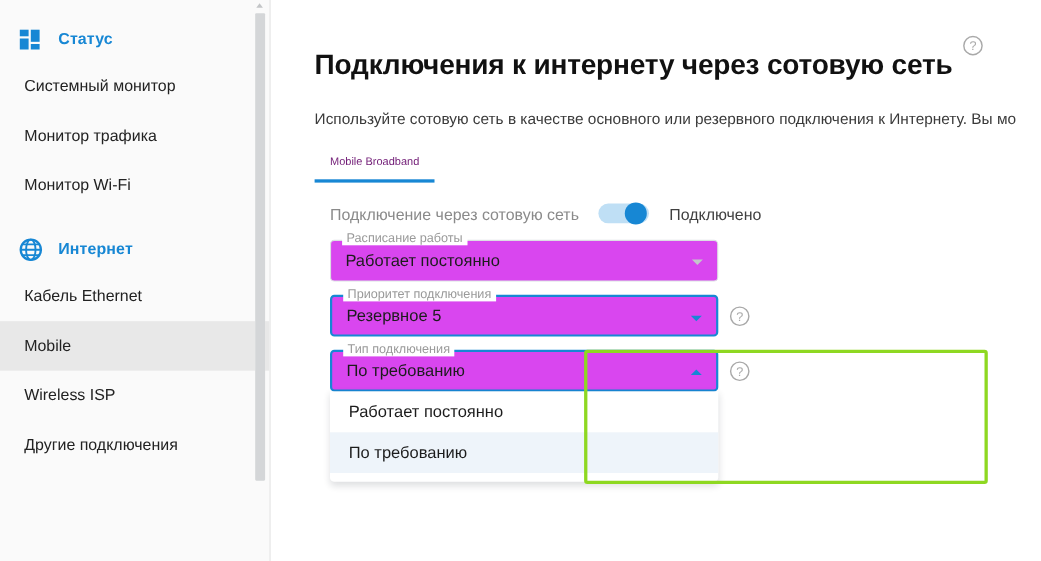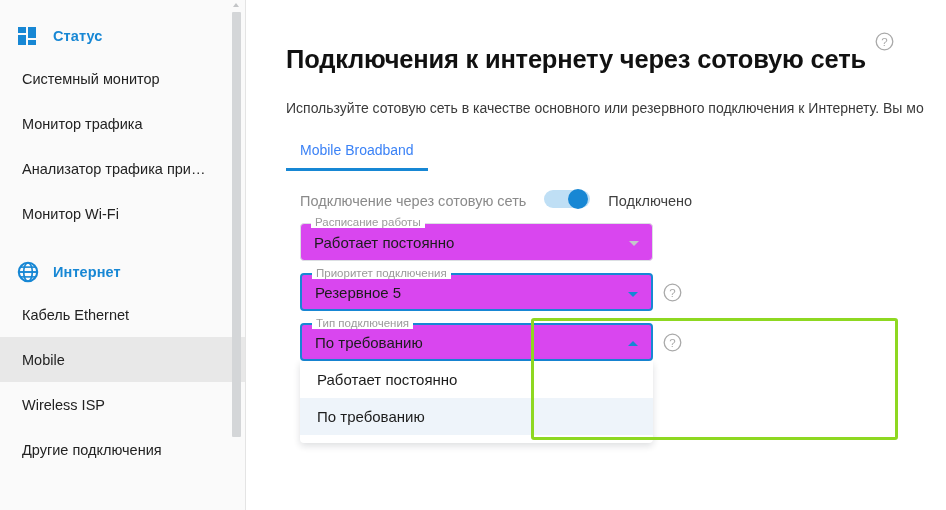--- a/index.html
+++ b/index.html
@@ -115,22 +115,22 @@
     width: 680px;
     overflow: hidden;
   }
 
   
   .tabs {
     margin-top: 22px;
     display: flex;
   }
   .tab {
-    font-size: 14px;
-    color: #3b82f6;
+    font-size: 10px;
+    color: #701a75;
     padding: 4px 14px 10px 14px;
     border-bottom: 3px solid transparent;
     cursor: pointer;
     white-space: nowrap;
   }
   .tab.active {
     border-bottom-color: #1787d4;
   }
 
   
@@ -311,23 +311,20 @@
         <rect x="1" y="10" width="8" height="10" fill="#1787d4"></rect>
         <rect x="11" y="15" width="8" height="5" fill="#1787d4"></rect>
       </svg>
       <span class="glabel">Статус</span>
     </div>
     <div class="nav-item">
       <span>Системный монитор</span>
     </div>
     <div class="nav-item">
       <span>Монитор трафика</span>
-    </div>
-    <div class="nav-item">
-      <span>Анализатор трафика при…</span>
     </div>
     <div class="nav-item">
       <span>Монитор Wi-Fi</span>
     </div>
 
     <div class="nav-group-header">
       <svg class="gicon" viewBox="0 0 22 22">
         <circle cx="11" cy="11" r="9.2" fill="none" stroke="#1787d4" stroke-width="2.1"></circle>
         <ellipse cx="11" cy="11" rx="4.3" ry="9.2" fill="none" stroke="#1787d4" stroke-width="1.7"></ellipse>
         <line x1="1.9" y1="11" x2="20.1" y2="11" stroke="#1787d4" stroke-width="1.9"></line>

